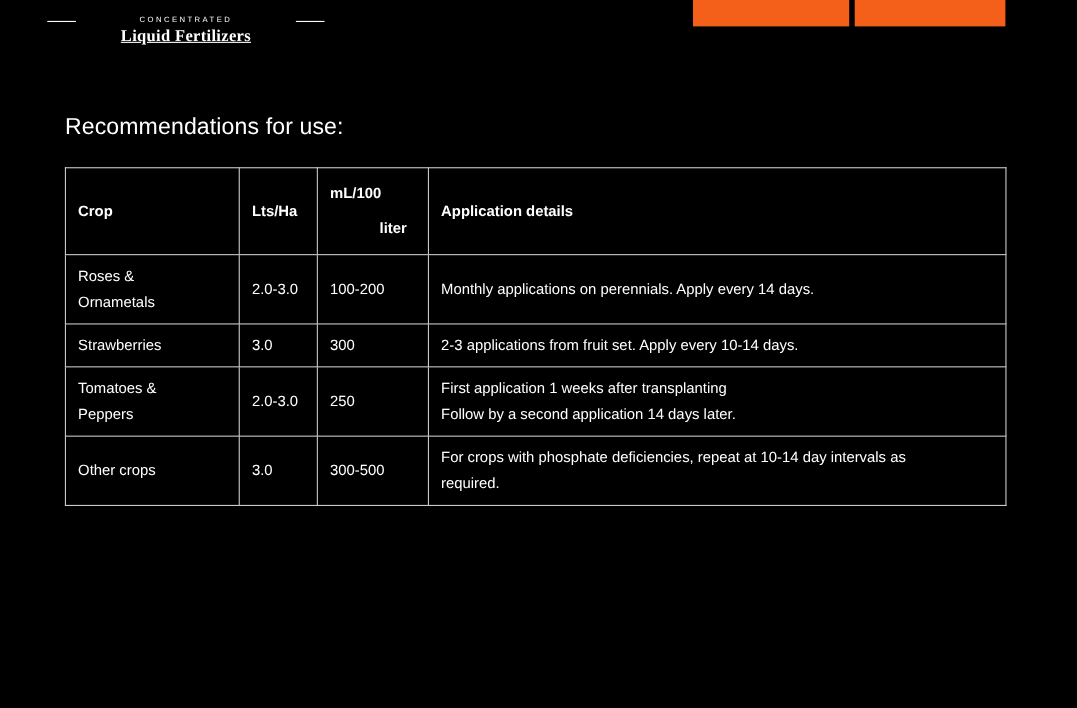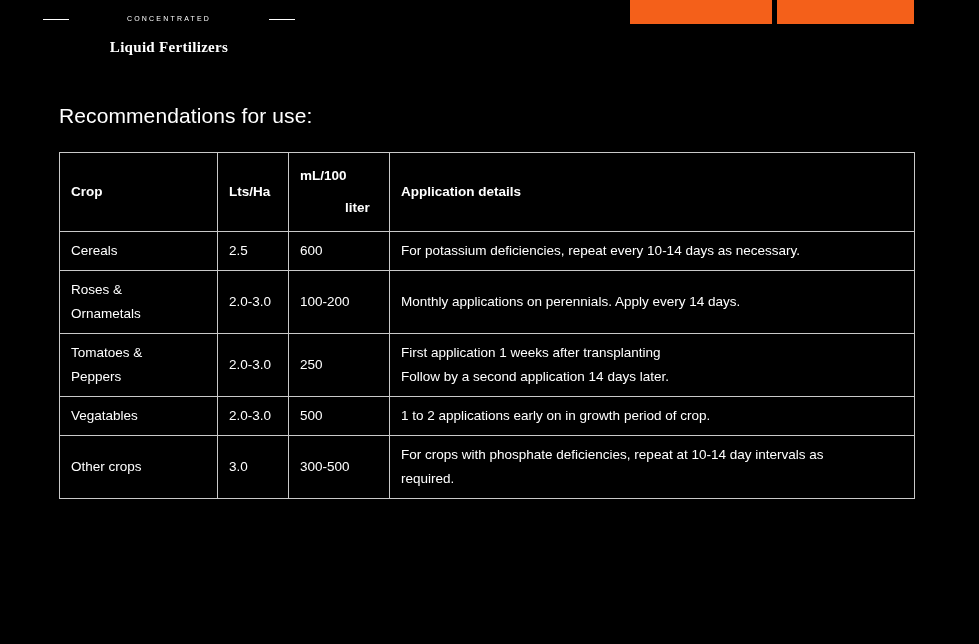--- a/index.html
+++ b/index.html
@@ -81,21 +81,22 @@
   .logo-concentrated::before { left: -16px; }
   .logo-concentrated::after  { right: -16px; }
   .logo-liquid {
     display: block;
     font-family: "Liberation Serif", serif;
     font-weight: bold;
     font-size: 15px;
     line-height: 18px;
     color: #ffffff;
     letter-spacing: 0.3px;
-    margin-top: 16px;
+    margin-top: 2px;
+    text-decoration: underline;
   }
 
   
   .page-title {
     position: absolute;
     left: 59px;
     top: 104px;
     font-size: 21px;
     font-weight: normal;
     letter-spacing: 0.1px;
@@ -168,52 +169,46 @@
       <th class="th-crop">Crop</th>
       <th class="th-lts">Lts/Ha</th>
       <th class="th-ml">
         <span class="ml-line1">mL/100</span>
         <span class="ml-line2">liter</span>
       </th>
       <th>Application details</th>
     </tr>
   </thead>
   <tbody>
-    <tr>
-      <td>Cereals</td>
-      <td>2.5</td>
-      <td>600</td>
-      <td>For potassium deficiencies, repeat every 10-14 days as necessary.</td>
-    </tr>
     <tr class="row-tall">
       <td class="cell-multiline">
         <span class="line">Roses &amp;</span>
         <span class="line">Ornametals</span>
       </td>
       <td>2.0-3.0</td>
       <td>100-200</td>
       <td>Monthly applications on perennials. Apply every 14 days.</td>
     </tr>
+    <tr>
+      <td>Strawberries</td>
+      <td>3.0</td>
+      <td>300</td>
+      <td>2-3 applications from fruit set. Apply every 10-14 days.</td>
+    </tr>
     <tr class="row-tall">
       <td class="cell-multiline">
         <span class="line">Tomatoes &amp;</span>
         <span class="line">Peppers</span>
       </td>
       <td>2.0-3.0</td>
       <td>250</td>
       <td class="cell-multiline">
         <span class="line">First application 1 weeks after transplanting</span>
         <span class="line">Follow by a second application 14 days later.</span>
       </td>
-    </tr>
-    <tr>
-      <td>Vegatables</td>
-      <td>2.0-3.0</td>
-      <td>500</td>
-      <td>1 to 2 applications early on in growth period of crop.</td>
     </tr>
     <tr class="row-tall">
       <td>Other crops</td>
       <td>3.0</td>
       <td>300-500</td>
       <td class="cell-multiline">
         <span class="line">For crops with phosphate deficiencies, repeat at 10-14 day intervals as</span>
         <span class="line">required.</span>
       </td>
     </tr>

